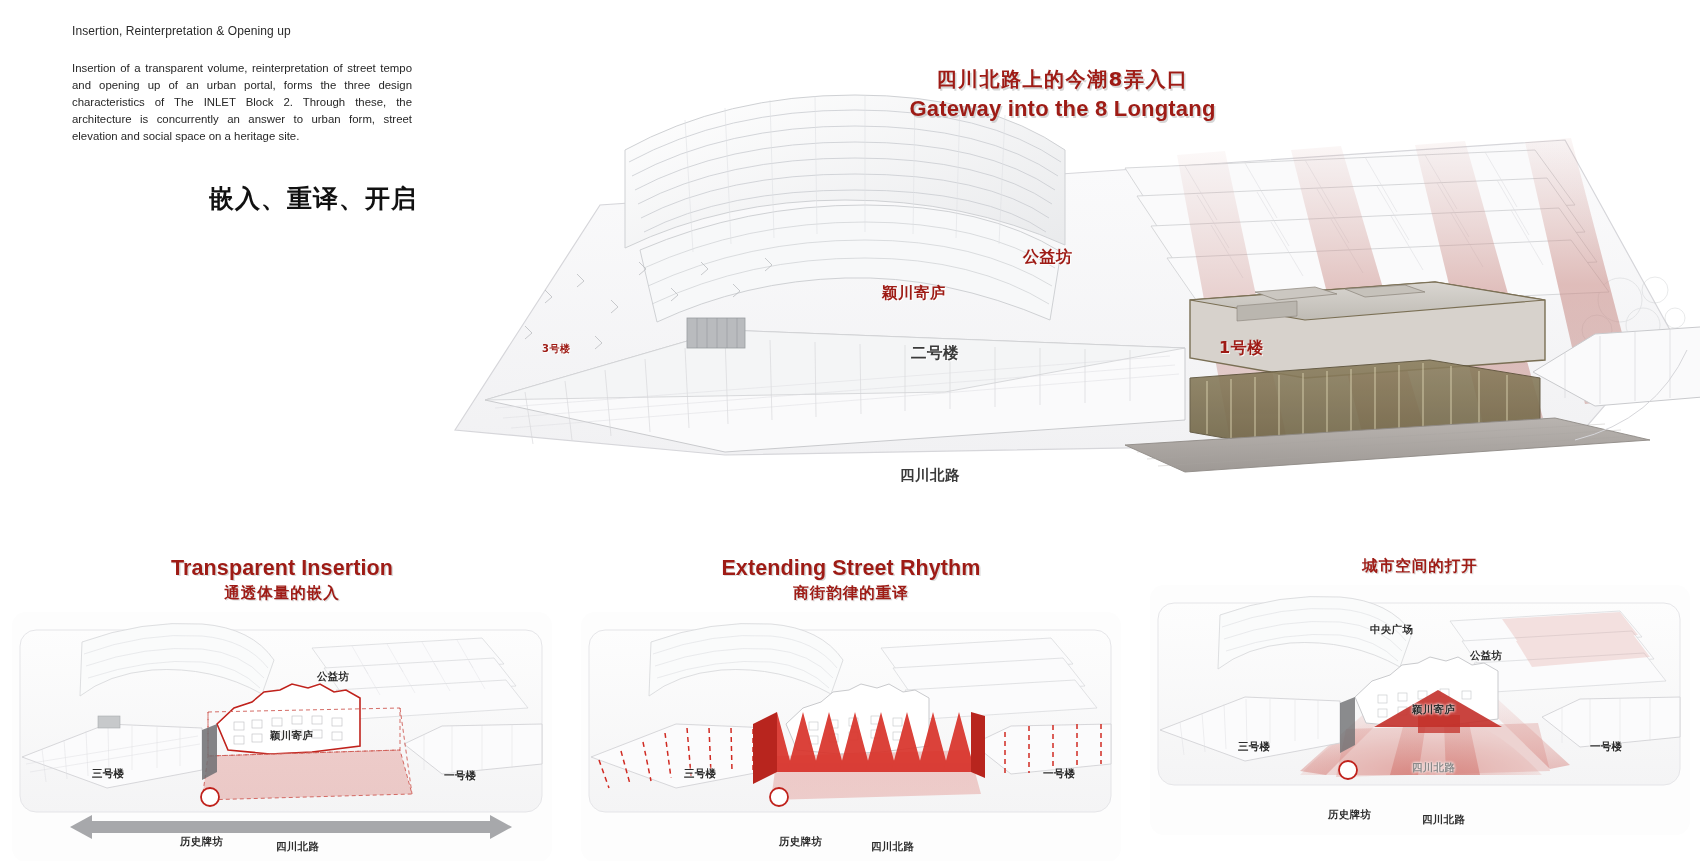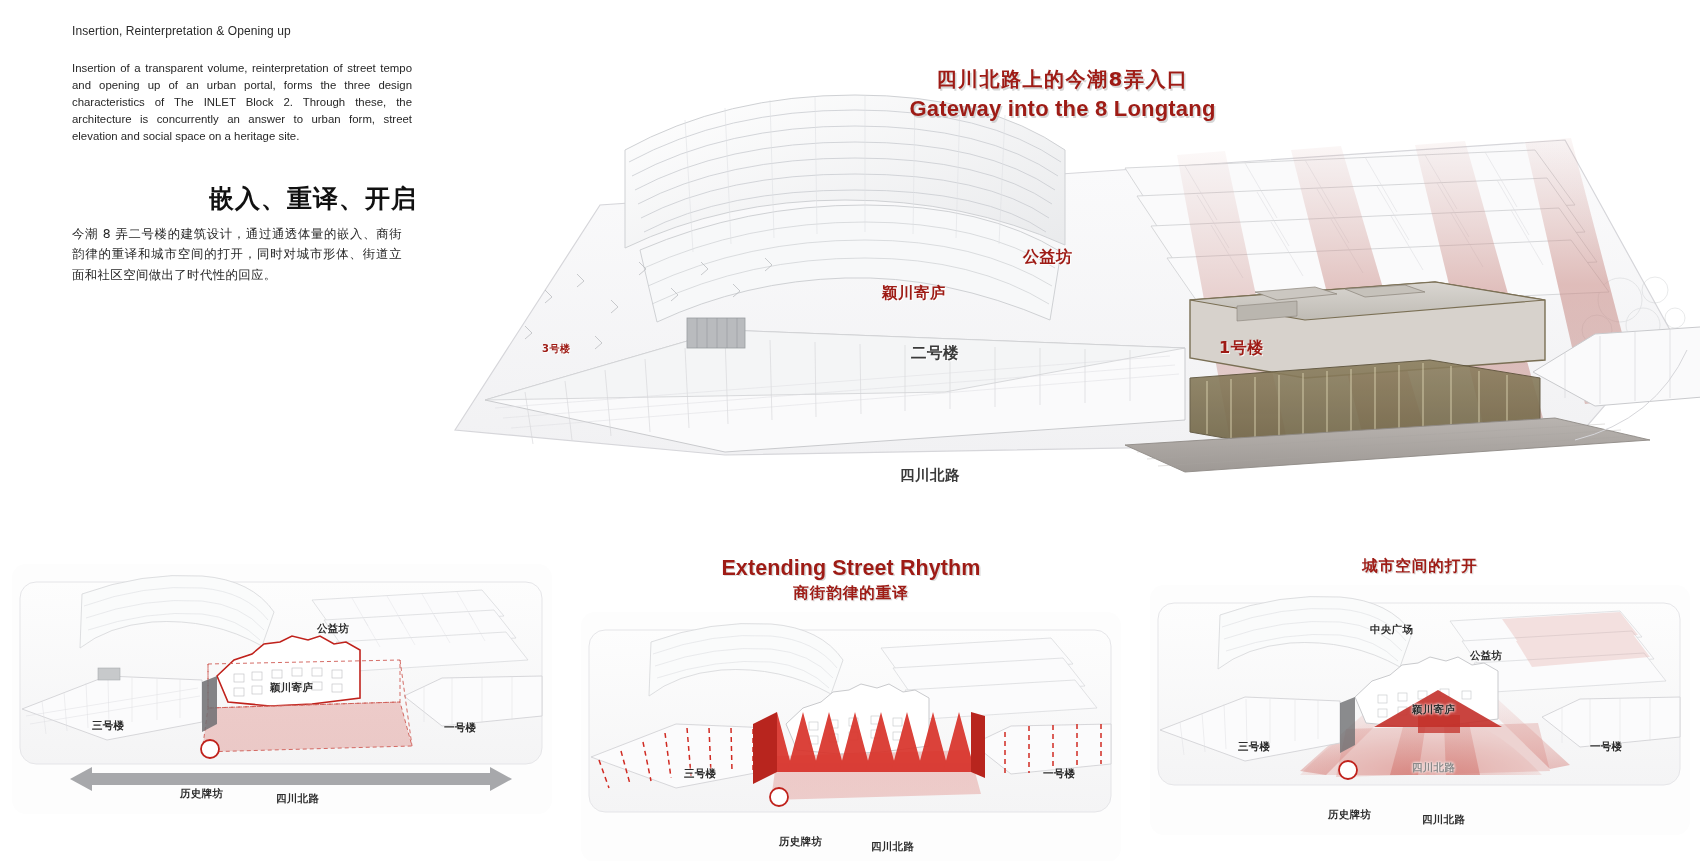--- a/index.html
+++ b/index.html
@@ -199,21 +199,20 @@
     background: transparent;
   }
 </style>
 </head>
 <body>
 
 <div class="text-col">
   <div class="subtitle-en">Insertion, Reinterpretation &amp; Opening up</div>
   <p class="body-en">Insertion of a transparent volume, reinterpretation of street tempo and opening up of an urban portal, forms the three design characteristics of The INLET Block 2. Through these, the architecture is concurrently an answer to urban form, street elevation and social space on a heritage site.</p>
   <h2 class="section-title-cn">嵌入、重译、开启</h2>
-  <p class="body-cn">今潮 8 弄二号楼的建筑设计，通过通透体量的嵌入、商街韵律的重译和城市空间的打开，同时对城市形体、街道立面和社区空间做出了时代性的回应。</p>
 </div>
 
 <div class="hero">
 
   <div class="iso-stage">
     <svg viewBox="0 0 1275 520" preserveAspectRatio="none" aria-hidden="true">
       <defs>
         <linearGradient id="groundG" x1="0" y1="0" x2="0" y2="1">
           <stop offset="0%" stop-color="#fbfbfc"></stop>
           <stop offset="100%" stop-color="#f1f1f3"></stop>
@@ -429,20 +428,24 @@
   <div class="hero-label dark" style="left:486px; top:343px; font-size:15.5px;">二号楼</div>
   <div class="hero-label" style="left:794px; top:338px; font-size:16px;">1号楼</div>
   <div class="hero-label dark" style="left:475px; top:466px; font-size:14.5px;">四川北路</div>
 </div>
 
 <div class="soft-sep"></div>
 
 <div class="panels">
 
   <div class="panel p0">
+    <div class="panel-head">
+      <div class="panel-title-en">Transparent Insertion</div>
+      <div class="panel-title-cn">通透体量的嵌入</div>
+    </div>
     <div class="panel-card">
       <svg viewBox="0 0 540 250" preserveAspectRatio="none" aria-hidden="true">
         <defs>
           <linearGradient id="p0plate" x1="0" y1="0" x2="0" y2="1">
             <stop offset="0%" stop-color="#fdfdfd"></stop>
               <stop offset="100%" stop-color="#f4f4f5"></stop>
           </linearGradient>
           <linearGradient id="p0pink" x1="0" y1="0" x2="0" y2="1">
             <stop offset="0%" stop-color="#e9b9b6" stop-opacity="0.70"></stop>
             <stop offset="100%" stop-color="#e2a5a1" stop-opacity="0.55"></stop>

